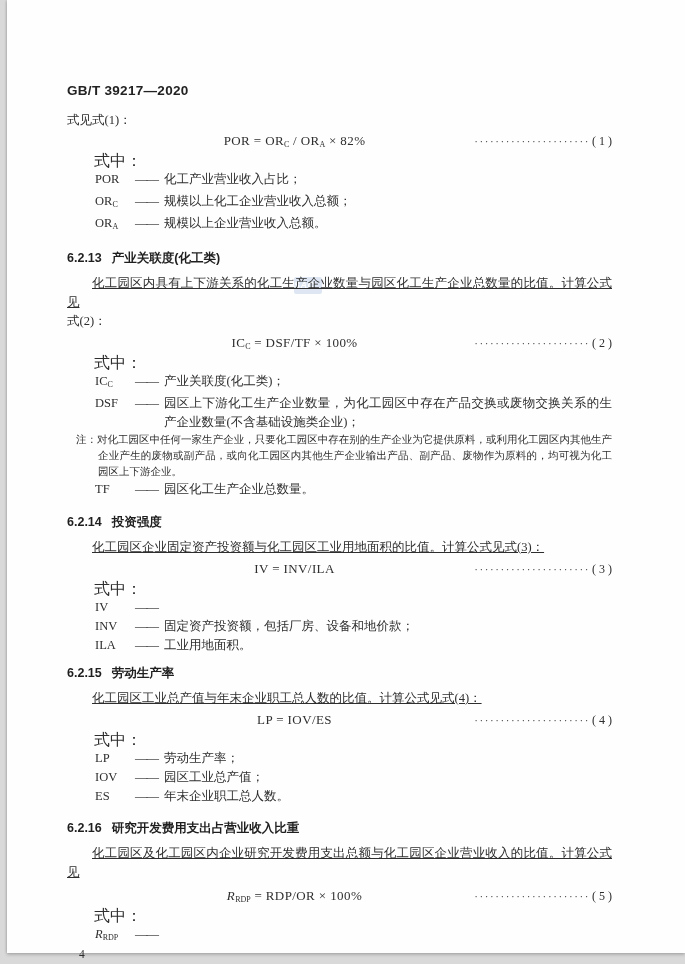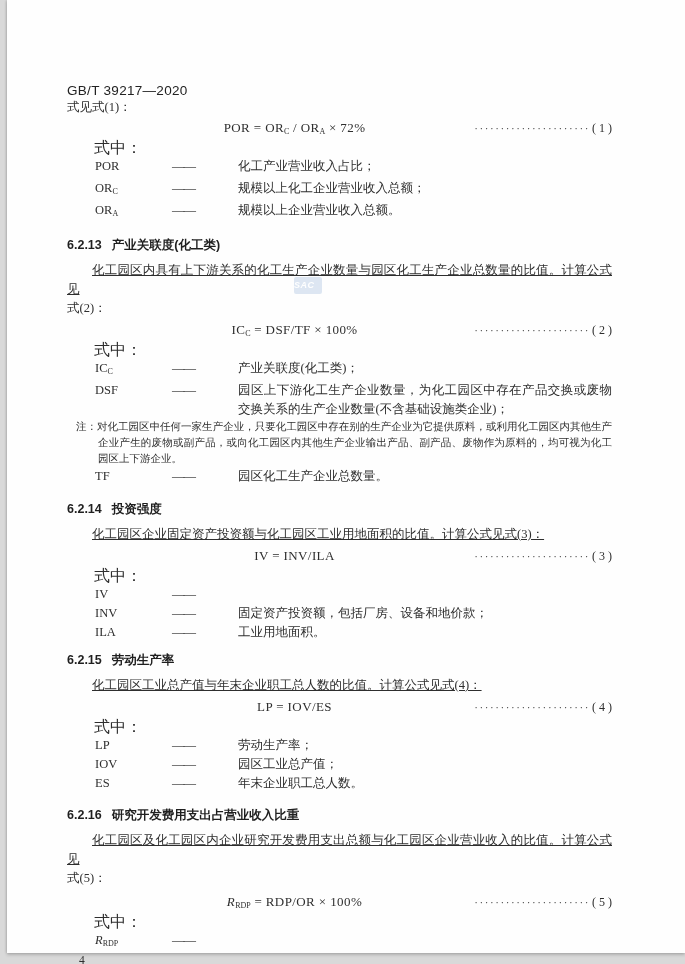--- a/index.html
+++ b/index.html
@@ -20,31 +20,31 @@
   }
   .content {
     position: relative;
     padding: 0 73px 0 60px;
     height: 100%;
   }
   .page-header {
     margin-top: 83px;
     height: 15px;
     font-family: "Liberation Sans", "DejaVu Sans", sans-serif;
-    font-weight: normal;
+    font-weight: bold;
     font-size: 13.5px;
     letter-spacing: 0.3px;
     color: #222;
   }
   .body-line {
     font-size: 12.5px;
     line-height: 19px;
     text-align: justify;
   }
-  .lead { }
+  .lead { margin-top: 13px; }
   .para-first { text-indent: 25px; text-decoration: underline; }
   .stretch-last { text-align-last: justify; }
   .f-row {
     position: relative;
     height: 20px;
     line-height: 20px;
   }
   .f-center {
     display: block;
     width: 100%;
@@ -75,21 +75,20 @@
   .where {
     margin-left: 27px;
     font-size: 16px;
     line-height: 19px;
   }
   .term {
     display: flex;
     margin-left: 28px;
     font-size: 12.5px;
     line-height: 19px;
-    gap: 37px;
   }
   .sym {
     min-width: 40px;
     flex: 0 0 auto;
     white-space: nowrap;
   }
   .sym.italic > .sym-base { font-style: italic; }
   .dash {
     flex: 0 0 auto;
     letter-spacing: -1px;
@@ -147,21 +146,21 @@
 <body>
 
 <div class="page">
   <div class="watermark">SAC</div>
   <div class="content">
 
     <div class="page-header">GB/T 39217—2020</div>
 
     <div class="body-line lead">式见式(1)：</div>
     <div class="f-row mt1">
-      <span class="f-center"><span>POR = OR</span><sub>C</sub><span> / OR</span><sub>A</sub><span> × 72%</span></span>
+      <span class="f-center"><span>POR = OR</span><sub>C</sub><span> / OR</span><sub>A</sub><span> × 82%</span></span>
       <span class="eq-ref"><span class="dots">······················</span><span class="eq-num">( 1 )</span></span>
     </div>
     <div class="where">式中：</div>
     <div class="term">
       <span class="sym"><span class="sym-base">POR</span><sub></sub></span>
       <span class="dash">——</span>
       <span class="desc">化工产业营业收入占比；</span>
     </div>
     <div class="term">
       <span class="sym"><span class="sym-base">OR</span><sub>C</sub></span>
@@ -247,21 +246,20 @@
     <div class="term">
       <span class="sym"><span class="sym-base">ES</span></span>
       <span class="dash">——</span>
       <span class="desc">年末企业职工总人数。</span>
     </div>
 
     <div class="sec-h mt6">
       <span class="sec-num">6.2.16</span><span>研究开发费用支出占营业收入比重</span>
     </div>
     <div class="body-line para-first stretch-last">化工园区及化工园区内企业研究开发费用支出总额与化工园区企业营业收入的比值。计算公式见</div>
-    <div class="body-line">式(5)：</div>
     <div class="f-row mt4">
       <span class="f-center"><span style="font-style:italic">R</span><sub>RDP</sub><span> = RDP/OR × 100%</span></span>
       <span class="eq-ref"><span class="dots">······················</span><span class="eq-num">( 5 )</span></span>
     </div>
     <div class="where">式中：</div>
     <div class="term">
       <span class="sym italic"><span class="sym-base">R</span><sub>RDP</sub></span>
       <span class="dash">——</span>
     </div>
 

